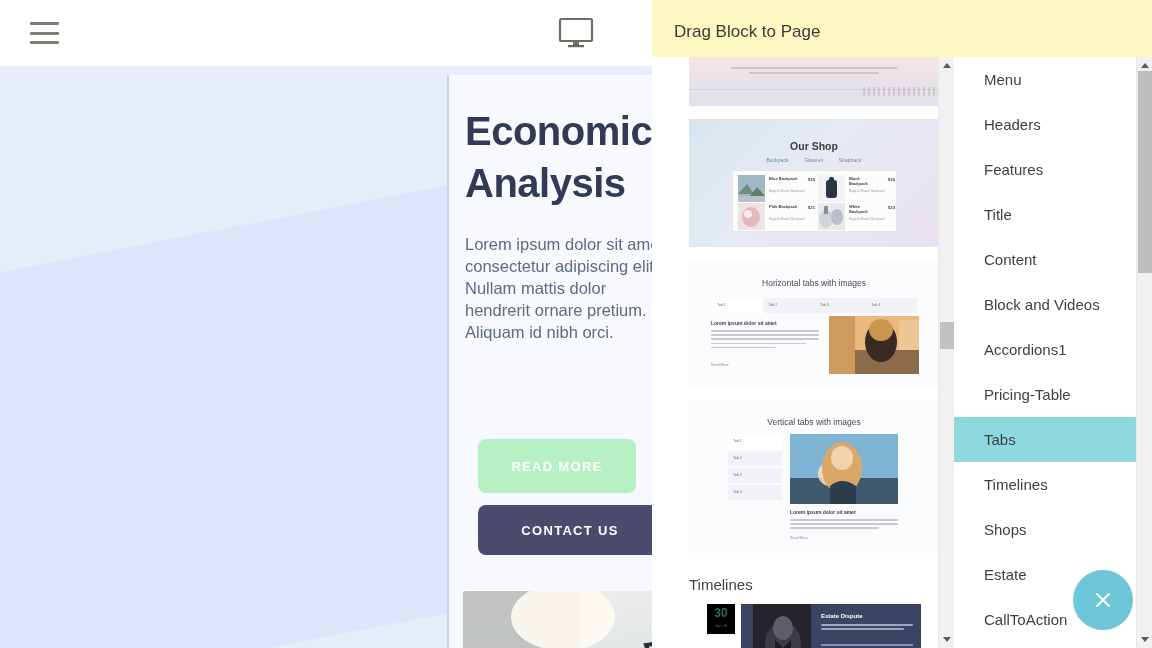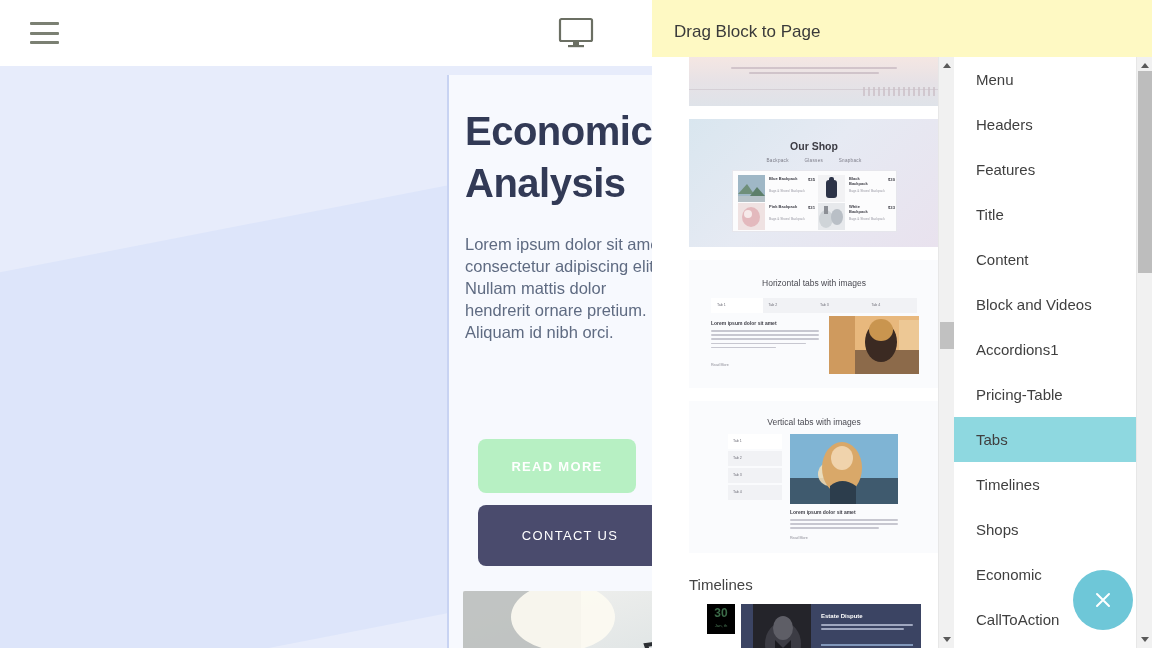--- a/index.html
+++ b/index.html
@@ -64,23 +64,23 @@
   .btn-readmore {
     position: absolute; left: 29px; top: 364px;
     width: 158px; height: 54px;
     background: #b7f0c3; border-radius: 8px;
     color: #ffffff; font-size: 13px; font-weight: 700; letter-spacing: 1.3px;
     display: flex; align-items: center; justify-content: center;
     cursor: pointer;
   }
   .btn-contact {
     position: absolute; left: 29px; top: 430px;
-    width: 184px; height: 61px;
+    width: 184px; height: 50px;
     background: #4a4b6d; border-radius: 8px;
-    color: #ffffff; font-size: 13px; font-weight: 400; letter-spacing: 1.3px;
+    color: #ffffff; font-size: 13px; font-weight: 700; letter-spacing: 1.3px;
     display: flex; align-items: center; justify-content: center;
     cursor: pointer;
   }
   .hero-photo {
     position: absolute; left: 14px; top: 516px;
     width: 410px; height: 132px;
     overflow: hidden; border-radius: 2px;
     background: #cdd6dc;
   }
 
@@ -181,21 +181,21 @@
   
   .sb-thumbs { position:absolute; left:286px; top:0; width:16px; height:591px; background:#f1f1f1; border-left:1px solid #e7e7e7;}
   .sb-thumbs .up, .sb-thumbs .dn { position:absolute; left:0; width:16px; height:17px; display:flex; align-items:center; justify-content:center; }
   .sb-thumbs .up { top:0; } .sb-thumbs .dn { bottom:0; }
   .sb-thumbs .bar { position:absolute; left:1px; top:265px; width:14px; height:27px; background:#c1c1c1; }
 
   
   .cats { position:absolute; left:302px; top:0; width:182px; height:591px; background:#ffffff; overflow:hidden; }
   .cat-item {
     height:45px; display:flex; align-items:center;
-    padding-left: 22px;
+    padding-left: 30px;
     font-size:15px; color:#3f3f3f; cursor:pointer;
   }
   .cat-item.active { background:#8ed8e0; }
 
   .sb-cats { position:absolute; left:484px; top:0; width:16px; height:591px; background:#f1f1f1; border-left:1px solid #e7e7e7; }
   .sb-cats .up, .sb-cats .dn { position:absolute; left:0; width:16px; height:17px; display:flex; align-items:center; justify-content:center; }
   .sb-cats .up { top:0; } .sb-cats .dn { bottom:0; }
   .sb-cats .bar { position:absolute; left:1px; top:14px; width:14px; height:202px; background:#bdbdbd; }
 
   .arrow-up, .arrow-dn { width:0; height:0; border-left:4px solid transparent; border-right:4px solid transparent; }
@@ -448,21 +448,21 @@
         <div class="cat-item">Headers</div>
         <div class="cat-item">Features</div>
         <div class="cat-item">Title</div>
         <div class="cat-item">Content</div>
         <div class="cat-item">Block and Videos</div>
         <div class="cat-item">Accordions1</div>
         <div class="cat-item">Pricing-Table</div>
         <div class="cat-item active">Tabs</div>
         <div class="cat-item">Timelines</div>
         <div class="cat-item">Shops</div>
-        <div class="cat-item">Economic</div>
+        <div class="cat-item">Estate</div>
         <div class="cat-item">CallToAction</div>
       </div>
 
       <div class="sb-cats">
         <div class="up">
             <div class="arrow-up"></div>
           </div>
         <div class="bar"></div>
         <div class="dn">
             <div class="arrow-dn"></div>

